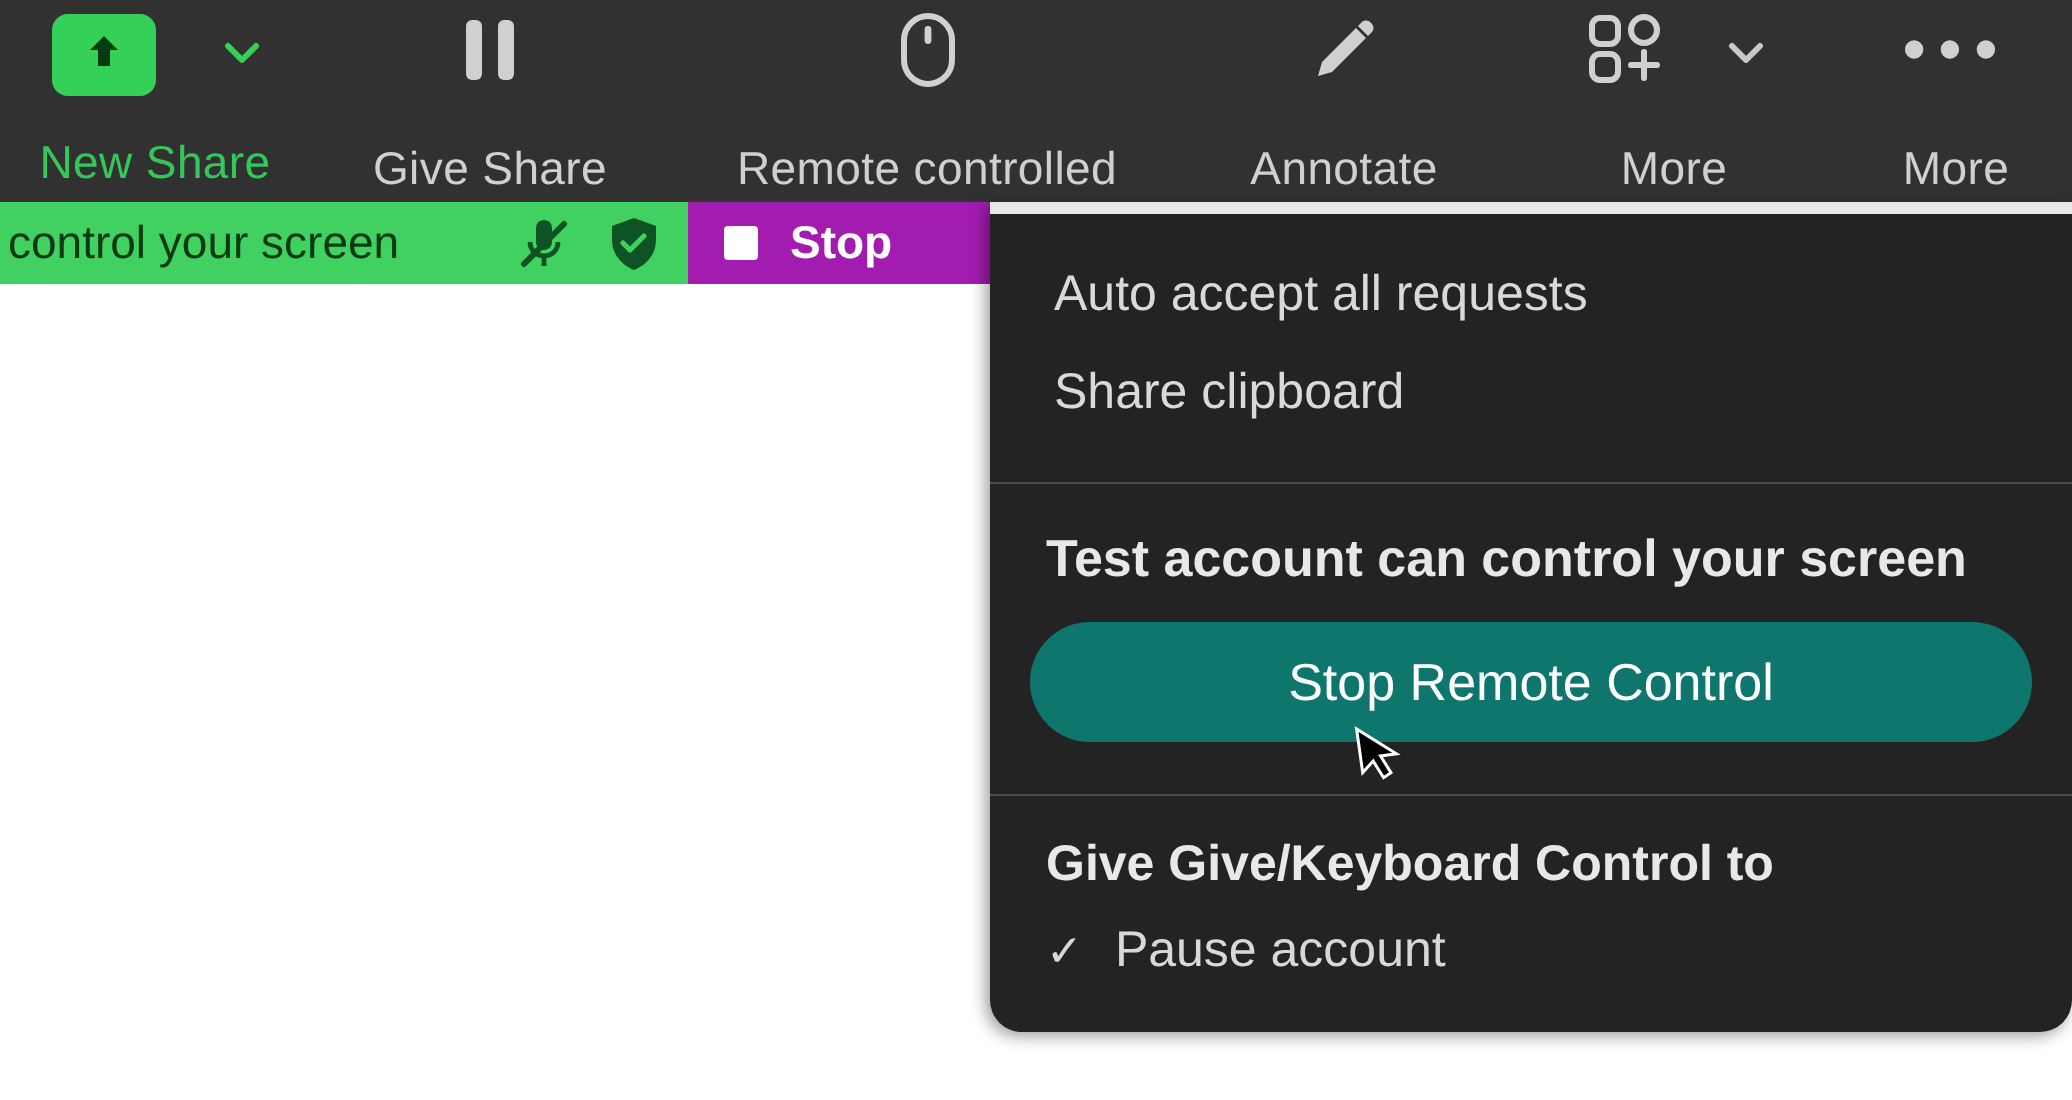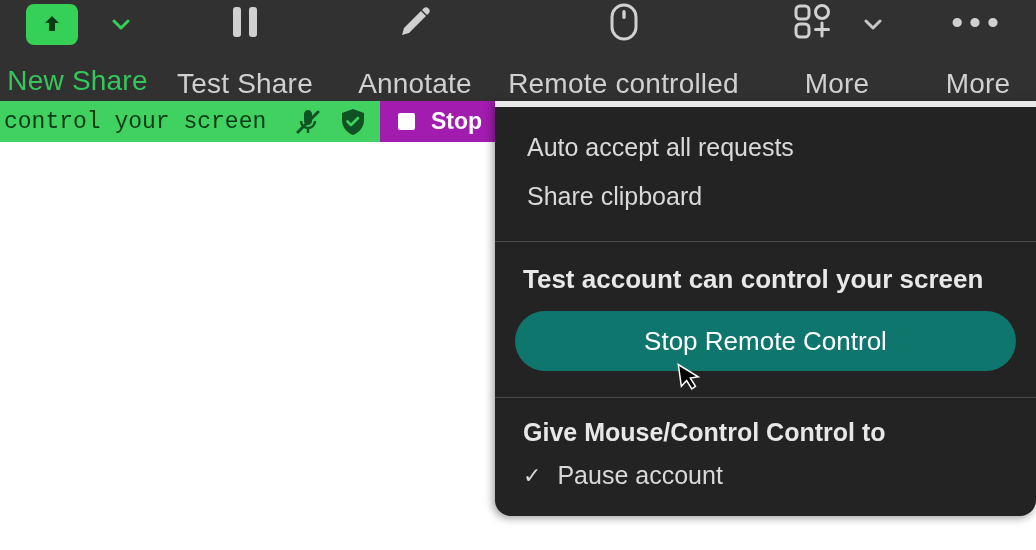--- a/index.html
+++ b/index.html
@@ -24,21 +24,21 @@
       align-items:center;
       justify-content:center;
       height:100%;
       color:#d0d0d0;
       font-size:23px;
       font-weight:400;
       cursor:pointer;
     }
     .tb-icon-row { display:flex; align-items:center; gap:0; }
     .tb-icon { display:flex; align-items:center; justify-content:center; width:42px; height:42px; margin-bottom:5px;}
-    .tb-label { font-size:28px; letter-spacing:.2px;margin-top:20px; }
+    .tb-label { font-size:23px; letter-spacing:.2px;margin-top:20px; }
     .tb-new-share { width:155px; }
     .tb-new-share .tb-label { color:#34c759; font-weight:500; }
     .new-share-btn {
       width:52px; height:41px; background:#34d058; border-radius:8px;
       display:flex; align-items:center; justify-content:center; margin-right:10px;
     }
     .chev-green { color:#34d058; margin-left:24px; font-size:20px;}
     .tb-pause { width:180px; }
     .tb-annotate { width:160px; }
     .tb-remote  { width:257px; }
@@ -54,22 +54,21 @@
       align-items:stretch;
     }
     .banner-green {
       background:#40d160;
       color:#0a3a14;
       display:flex; align-items:center;
       font-size:23px;
       padding-left:4px; padding-right:14px;
       font-weight:400;
       gap:16px;
-      width:380px;
-      font-family:Liberation Mono, monospace;
+      width:344px;
     }
     .banner-green .txt { flex:none; }
     .banner-icons { display:flex; align-items:center; gap:20px; color:#0f5224; margin-left:auto; }
     .banner-red {
       background:#a21caf;
       color:#fff;
       display:flex; align-items:center;
       font-size:23px; font-weight:600;
       padding-left:18px;
       width:200px;
@@ -156,40 +155,40 @@
     <div class="tb-label">New Share</div>
   </div>
 
   <div class="tb-item tb-pause">
     <div class="tb-icon">
       <svg width="32" height="34" viewBox="0 0 32 34">
           <rect x="4" y="2" width="8" height="30" rx="3" fill="#d0d0d0"></rect>
           <rect x="20" y="2" width="8" height="30" rx="3" fill="#d0d0d0"></rect>
         </svg>
     </div>
-    <div class="tb-label">Test Share</div>
-  </div>
-
-  <div class="tb-item tb-annotate">
-    <div class="tb-icon">
-      <svg width="34" height="34" viewBox="0 0 34 34">
-          <path fill="#d0d0d0" d="M4 30l2-7L23 6l5 5L11 28l-7 2zM24 5l5 5 2-2c1-1 1-3 0-4l-1-1c-1-1-3-1-4 0l-2 2z"></path>
-        </svg>
-    </div>
-    <div class="tb-label">Annotate</div>
+    <div class="tb-label">Give Share</div>
   </div>
 
   <div class="tb-item tb-remote">
     <div class="tb-icon">
       <svg width="28" height="38" viewBox="0 0 28 38">
           <rect x="2" y="2" width="24" height="34" rx="12" fill="none" stroke="#d0d0d0" stroke-width="3"></rect>
           <rect x="12.3" y="7" width="3.4" height="9" rx="1.7" fill="#d0d0d0"></rect>
         </svg>
     </div>
     <div class="tb-label">Remote controlled</div>
+  </div>
+
+  <div class="tb-item tb-annotate">
+    <div class="tb-icon">
+      <svg width="34" height="34" viewBox="0 0 34 34">
+          <path fill="#d0d0d0" d="M4 30l2-7L23 6l5 5L11 28l-7 2zM24 5l5 5 2-2c1-1 1-3 0-4l-1-1c-1-1-3-1-4 0l-2 2z"></path>
+        </svg>
+    </div>
+    <div class="tb-label">Annotate</div>
   </div>
 
   <div class="tb-item tb-apps">
     <div class="tb-icon-row">
       <span class="tb-icon">
         <svg width="38" height="36" viewBox="0 0 38 36">
           <rect x="2" y="2" width="13" height="13" rx="4" fill="none" stroke="#d0d0d0" stroke-width="3"></rect>
           <circle cx="28" cy="8" r="6.5" fill="none" stroke="#d0d0d0" stroke-width="3"></circle>
           <rect x="2" y="20" width="13" height="13" rx="4" fill="none" stroke="#d0d0d0" stroke-width="3"></rect>
           <path d="M28 19v13M21.5 25.5h13" stroke="#d0d0d0" stroke-width="3" stroke-linecap="round"></path>
@@ -245,21 +244,21 @@
   </div>
 
   <hr class="divider">
 
   <div class="section-title">Test account can control your screen</div>
 
   <button class="stop-remote-btn">Stop Remote Control</button>
 
   <hr class="divider">
 
-  <div class="give-title">Give Mouse/Control Control to</div>
+  <div class="give-title">Give Give/Keyboard Control to</div>
 
   <div class="give-item">
     <span class="checkmark">✓</span>
     <span>Pause account</span>
   </div>
 </div>
 
 <div class="cursor">
   <svg width="24" height="30" viewBox="0 0 24 30">
     <path fill="#000" stroke="#fff" stroke-width="1.5" d="M2 2 L2 24 L8 19 L12 28 L16 26 L12 17 L20 17 Z"></path>

